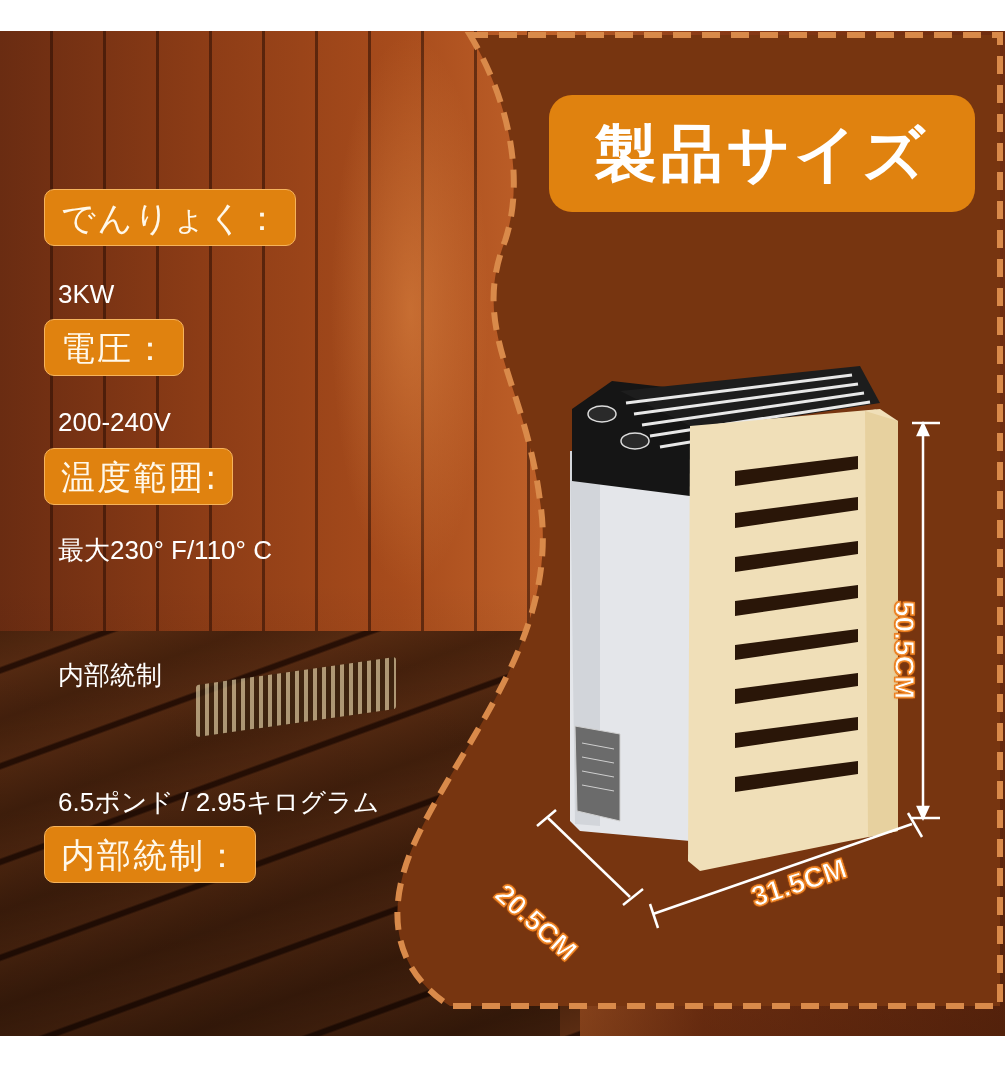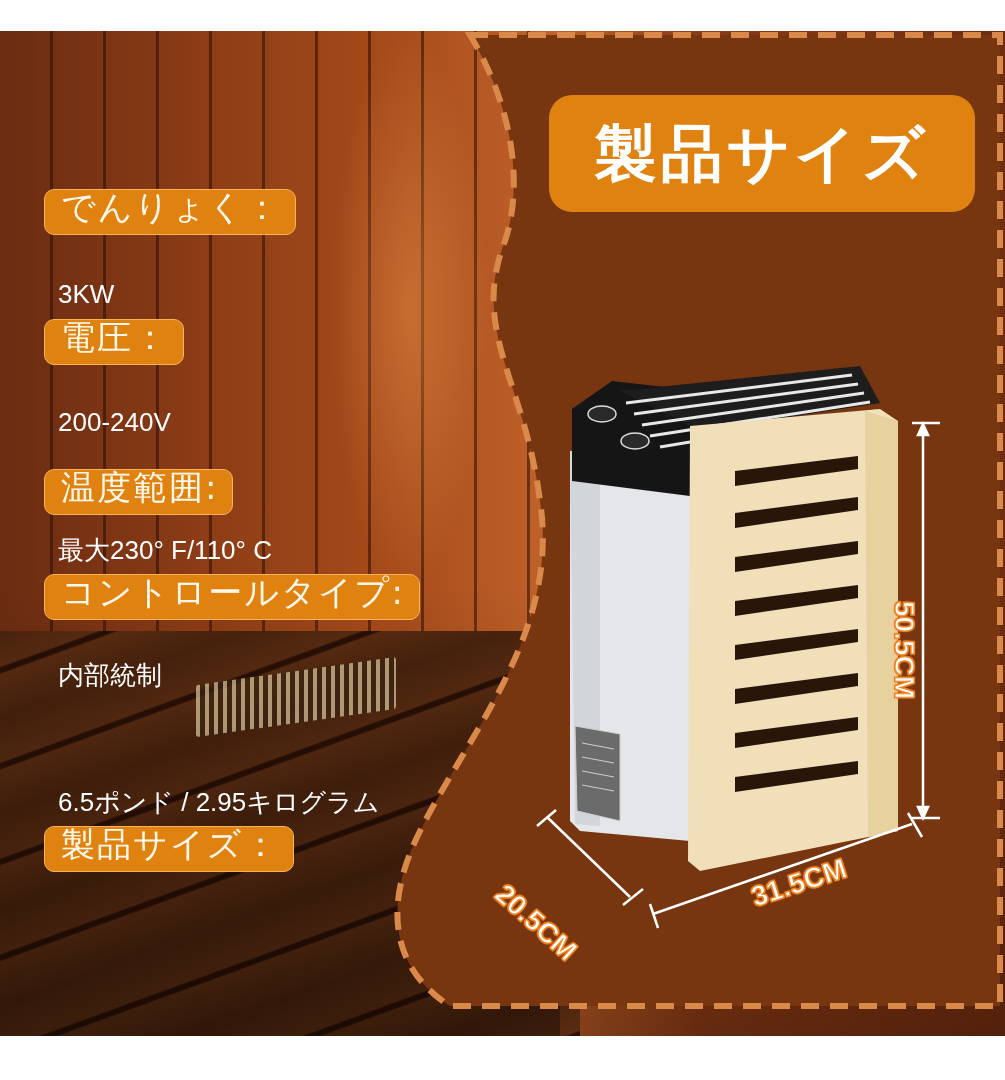--- a/index.html
+++ b/index.html
@@ -44,21 +44,21 @@
   }
 
   .spec-label {
     position: absolute; left: 44px;
     background: #e0820f;
     border: 1.5px solid #f6b35b;
     border-radius: 10px;
     color: #fff8ea;
     font-size: 34px;
     line-height: 1;
-    padding: 0 14px 10px 16px;
+    padding: 11px 14px 10px 16px;
     white-space: nowrap;
     letter-spacing: 2px;
   }
   .spec-value {
     position: absolute; left: 58px;
     color: #ffffff;
     font-family: "Liberation Sans", sans-serif;
     font-size: 26px;
     white-space: nowrap;
   }
@@ -108,29 +108,28 @@
   </svg>
 
   <div class="title-box" style="top:64px">製品サイズ</div>
 
   <div class="spec-label" style="top:158px">でんりょく：</div>
   <div class="spec-value" style="top:248px">3KW</div>
 
   <div class="spec-label" style="top:288px">電圧：</div>
   <div class="spec-value" style="top:376px">200-240V</div>
 
-  <div class="spec-label" style="top:438px">温度範囲:</div>
+  <div class="spec-label" style="top:417px">温度範囲:</div>
   <div class="spec-value" style="top:502px">最大230° F/110° C</div>
 
-  <div class="spec-label" style="top:543px">コントロールタイプ:</div>
   <div class="spec-value" style="top:627px">内部統制</div>
 
   <div class="spec-value" style="top:754px">6.5ポンド / 2.95キログラム</div>
 
-  <div class="spec-label" style="top:795px">製品サイズ：</div>
+  <div class="spec-label" style="top:795px">内部統制：</div>
 
   <svg width="1005" height="1005" style="position:absolute;left:0;top:0">
 
     <path d="M 570 420 L 690 430 L 690 810 L 580 800 L 570 790 Z" fill="#e4e6ea"></path>
     <path d="M 570 420 L 600 422 L 600 795 L 575 793 Z" fill="#d2d5da"></path>
 
     <path d="M 572 378 L 612 350 L 700 360 L 700 440 L 690 465 L 572 450 Z" fill="#151515"></path>
     <ellipse cx="602" cy="383" rx="14" ry="8" fill="#2a2a2a" stroke="#dcdcdc" stroke-width="1.5"></ellipse>
     <ellipse cx="635" cy="410" rx="14" ry="8" fill="#2a2a2a" stroke="#dcdcdc" stroke-width="1.5"></ellipse>
 

